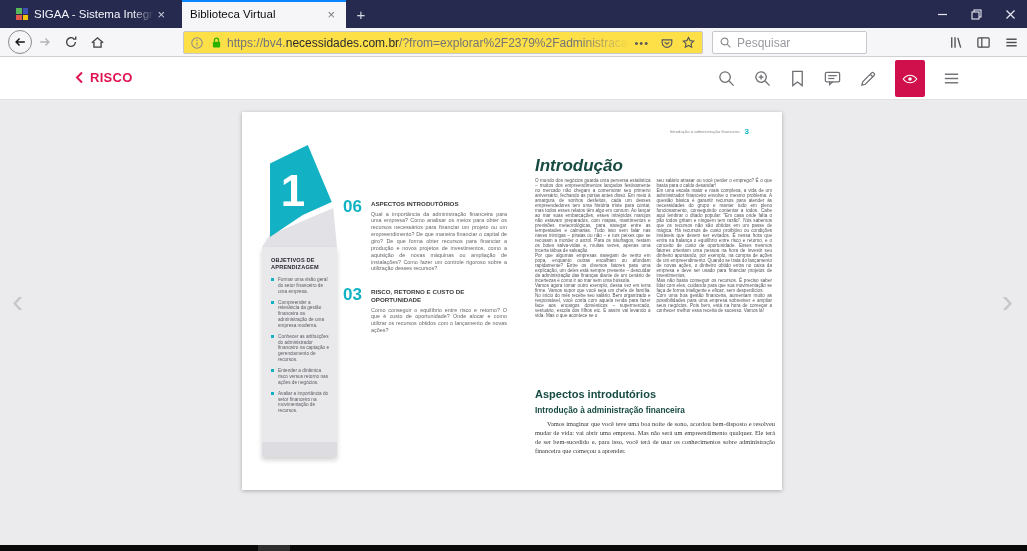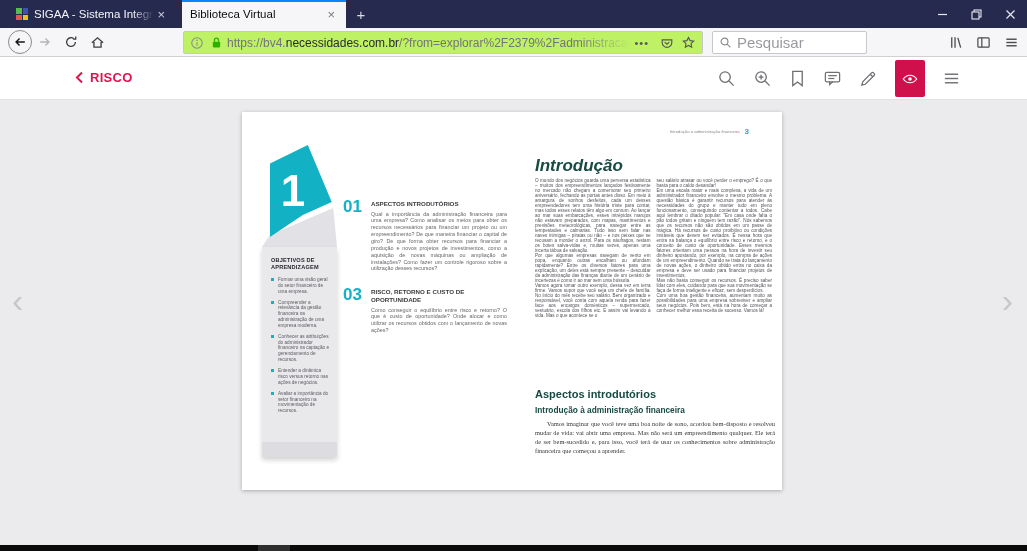--- a/index.html
+++ b/index.html
@@ -19,28 +19,28 @@
   .favicon i { display:block; }
   .newtab { width:30px; display:flex; align-items:center; justify-content:center; color:#d8dae6; font-size:15px; }
   .win-controls { margin-left:auto; display:flex; }
   .win-btn { width:34px; display:flex; align-items:center; justify-content:center; color:#e7e8f2; }
 
   
   .navbar { position:absolute; top:28px; left:0; width:1027px; height:29px; background:#f6f6f8; border-bottom:1px solid #cfcfd4; display:flex; align-items:center; }
   .nav-btn { width:26px; height:26px; display:flex; align-items:center; justify-content:center; color:#3e3e42; }
   .back-circle { border:1px solid #8b8b8f; border-radius:50%; width:24px; height:24px; margin-left:8px; color:#17171b; }
   .nav-disabled { color:#b5b5b8; }
-  .url-field { position:absolute; left:183px; top:3px; width:520px; height:23px; background:#bef264; border:1px solid #c7c7cc; border-radius:2px; display:flex; align-items:center; padding:0 6px; font-size:12px; color:#737378; }
+  .url-field { position:absolute; left:183px; top:3px; width:520px; height:23px; background:#fde047; border:1px solid #c7c7cc; border-radius:2px; display:flex; align-items:center; padding:0 6px; font-size:12px; color:#737378; }
   .url-text { flex:1; display:flex; overflow:hidden; white-space:nowrap; margin-left:4px; }
   .url-domain { color:#2a2a2e; }
   .url-path { overflow:hidden; -webkit-mask-image:linear-gradient(90deg,#000 78%,transparent); mask-image:linear-gradient(90deg,#000 78%,transparent); }
   .url-overflow { font-size:11px; letter-spacing:1px; color:#55555a; margin:0 4px; }
   .page-action { color:#55555a; display:flex; align-items:center; margin-left:7px; }
   .search-field { position:absolute; left:712px; top:3px; width:155px; height:23px; background:#fff; border:1px solid #c7c7cc; border-radius:2px; display:flex; align-items:center; padding:0 6px; }
-  .search-field input { border:none; outline:none; flex:1; font-size:15px; margin-left:5px; color:#333; font-family:"Liberation Sans",sans-serif; background:transparent; }
+  .search-field input { border:none; outline:none; flex:1; font-size:12px; margin-left:5px; color:#333; font-family:"Liberation Sans",sans-serif; background:transparent; }
   .search-field input::placeholder { color:#9a9aa0; }
   .nav-right { position:absolute; right:8px; top:0; height:29px; display:flex; align-items:center; gap:13px; color:#4a4a4f; }
 
   
   .reader-toolbar { position:absolute; top:57px; left:0; width:1027px; height:43px; background:#ffffff; border-bottom:1px solid #e2e2e5; }
   .voltar { position:absolute; left:75px; top:13px; display:flex; align-items:center; gap:6px; color:#df1350; font-weight:700; font-size:13px; letter-spacing:.3px; }
   .book-title-wrap { position:absolute; left:0; right:0; top:12px; display:flex; justify-content:center; align-items:center; }
   .book-title { color:#9b9b9f; font-size:14.5px; }
   .title-caret { color:#6e6e73; font-size:11px; margin-left:42px; }
   .reader-icons { position:absolute; right:66px; top:0; height:43px; display:flex; align-items:center; gap:17px; color:#6f6f74; }
@@ -294,21 +294,21 @@
       <div class="obj-sidebar">
         <div class="obj-title">OBJETIVOS DE APRENDIZAGEM</div>
         <div class="obj-item"><span class="obj-bullet"></span><span>Formar uma visão geral do setor financeiro de uma empresa.</span></div>
         <div class="obj-item"><span class="obj-bullet"></span><span>Compreender a relevância da gestão financeira na administração de uma empresa moderna.</span></div>
         <div class="obj-item"><span class="obj-bullet"></span><span>Conhecer as atribuições do administrador financeiro na captação e gerenciamento de recursos.</span></div>
         <div class="obj-item"><span class="obj-bullet"></span><span>Entender a dinâmica risco versus retorno nas ações de negócios.</span></div>
         <div class="obj-item"><span class="obj-bullet"></span><span>Avaliar a importância do setor financeiro na movimentação de recursos.</span></div>
         <div class="obj-bottom"></div>
       </div>
 
-      <div class="sec-num" style="top:86px">01</div>
+      <div class="sec-num" style="top:86px">06</div>
       <div class="sec-block" style="top:88px">
         <div class="sec-title">ASPECTOS INTRODUTÓRIOS</div>
         <div class="sec-body">Qual a importância da administração financeira para uma empresa? Como analisar os meios para obter os recursos necessários para financiar um projeto ou um empreendimento? De que maneira financiar o capital de giro? De que forma obter recursos para financiar a produção e novos projetos de investimentos, como a aquisição de novas máquinas ou ampliação de instalações? Como fazer um controle rigoroso sobre a utilização desses recursos?</div>
       </div>
 
       <div class="sec-num" style="top:174px">03</div>
       <div class="sec-block" style="top:176px">
         <div class="sec-title">RISCO, RETORNO E CUSTO DE OPORTUNIDADE</div>
         <div class="sec-body">Como conseguir o equilíbrio entre risco e retorno? O que é custo de oportunidade? Onde alocar e como utilizar os recursos obtidos com o lançamento de novas ações?</div>
       </div>

